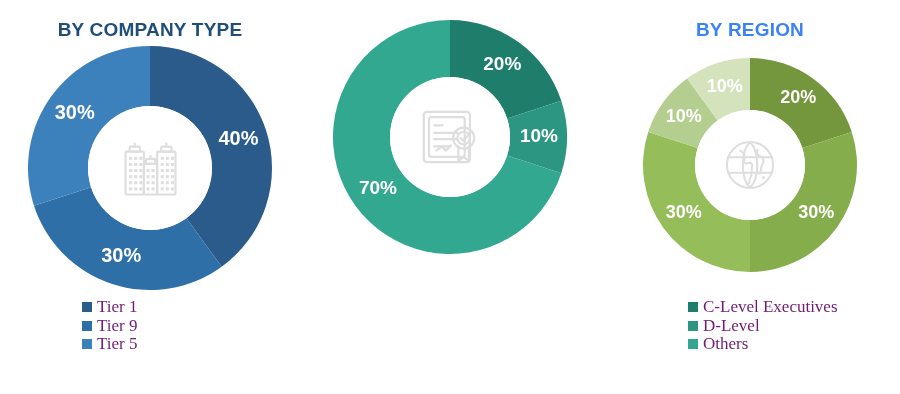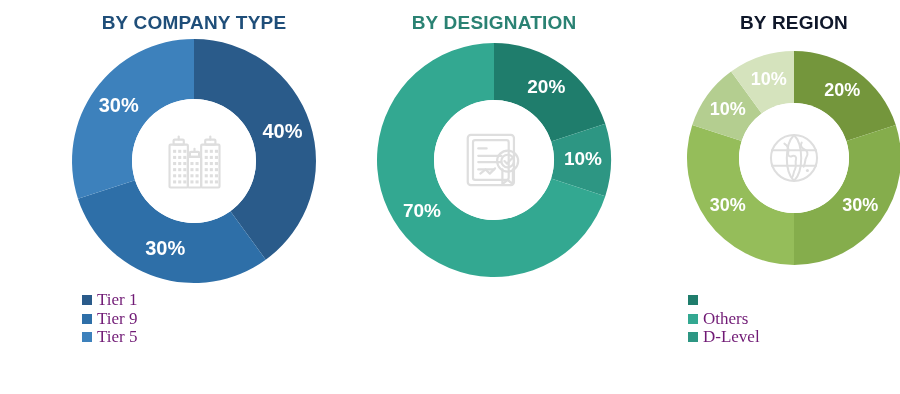--- a/index.html
+++ b/index.html
@@ -4,36 +4,36 @@
 <style>
   html,body{margin:0;padding:0;}
   body{
     width:900px;height:394px;
     background:#ffffff;
     font-family:"Liberation Sans", sans-serif;
     overflow:hidden;
   }
   .board{position:relative;width:900px;height:394px;}
 
-  .panel{position:absolute;top:4px;height:334px;padding-left:44px;}
+  .panel{position:absolute;top:11px;height:334px;}
   #panel-company{left:0;width:300px;}
   #panel-designation{left:300px;width:300px;}
   #panel-region{left:600px;width:300px;}
 
   .panel-title{
     text-align:center;
     font-weight:bold;
     font-size:19px;
     letter-spacing:0.2px;
     margin-top:8px;
     font-family:"Liberation Sans", sans-serif;
   }
   #title-company{color:#1F4E79;}
   #title-designation{color:#2A8273;}
-  #title-region{color:#0f172a;}
+  #title-region{color:#3b82f6;}
 
   .donut-wrap{position:relative;margin:0 auto;}
   .donut-svg{display:block;overflow:visible;}
   .slice-label{
     fill:#ffffff;
     font-family:"Liberation Sans", sans-serif;
     font-weight:bold;
     text-anchor:middle;
     dominant-baseline:middle;
   }
@@ -145,21 +145,20 @@
           <span class="legend-label">Tier  9</span>
         </div>
         <div class="legend-row">
           <span class="swatch" style="background: rgb(61, 129, 188);"></span>
           <span class="legend-label">Tier  5</span>
         </div>
       </div>
   </div>
 
   <div class="panel" id="panel-designation">
-    <div class="panel-title" id="title-designation">BY DESIGNATION</div>
     <div class="donut-wrap" style="width:240px;height:240px;margin-top:6px;">
       <svg class="donut-svg" id="svg-designation" width="240" height="240" viewBox="0 0 240 240">
           <path d="M 120.00000000000001 3 A 117 117 0 0 1 231.27361240653295 83.84501165813116 L 177.06339097770922 101.45898033750316 A 60 60 0 0 0 120 60 Z" fill="#1F7D6C"></path>
           <text x="172.31288745403012" y="47.997487500629674" class="slice-label" font-size="19">20%</text>
           <path d="M 231.27361240653295 83.84501165813116 A 117 117 0 0 1 231.27361240653295 156.15498834186883 L 177.06339097770922 138.54101966249684 A 60 60 0 0 0 177.06339097770922 101.45898033750316 Z" fill="#2D9683"></path>
           <text x="209" y="120" class="slice-label" font-size="19">10%</text>
           <path d="M 231.27361240653295 156.15498834186883 A 117 117 0 1 1 119.99999999999997 3 L 119.99999999999999 60 A 60 60 0 1 0 177.06339097770922 138.54101966249684 Z" fill="#33A891"></path>
           <text x="47.99748750062969" y="172.31288745403012" class="slice-label" font-size="19">70%</text>
           <circle cx="120" cy="120" r="60" class="center-hole"></circle>
           <g transform="translate(120,120) scale(1.05) translate(-32,-32)">
@@ -173,28 +172,29 @@
   <circle class="center-icon" cx="45" cy="33" r="10"></circle>
   <circle class="center-icon" cx="45" cy="33" r="6"></circle>
   <polyline class="center-icon" points="42,33 44.5,35.5 49,30.5"></polyline>
   <path class="center-icon" d="M40 41 L40 55 L45 51 L50 55 L50 41"></path>
           </g>
         </svg>
     </div>
     <div class="legend" id="legend-designation">
         <div class="legend-row">
           <span class="swatch" style="background: rgb(31, 125, 108);"></span>
+          <span class="legend-label">C-Level Executives</span>
+        </div>
+        <div class="legend-row">
+          <span class="swatch" style="background: rgb(45, 150, 131);"></span>
+          <span class="legend-label">D-Level</span>
         </div>
         <div class="legend-row">
           <span class="swatch" style="background: rgb(51, 168, 145);"></span>
           <span class="legend-label">Others</span>
-        </div>
-        <div class="legend-row">
-          <span class="swatch" style="background: rgb(45, 150, 131);"></span>
-          <span class="legend-label">D-Level</span>
         </div>
       </div>
   </div>
 
   <div class="panel" id="panel-region">
     <div class="panel-title" id="title-region">BY REGION</div>
     <div class="donut-wrap" style="width:220px;height:220px;margin-top:14px;">
       <svg class="donut-svg" id="svg-region" width="220" height="220" viewBox="0 0 220 220">
           <path d="M 110 3 A 107 107 0 0 1 211.7630472435814 76.93518160188063 L 162.30810839623345 93.00406530937789 A 55 55 0 0 0 110 55 Z" fill="#74963C"></path>
           <text x="158.1983906879828" y="43.660606461254304" class="slice-label" font-size="18">20%</text>

